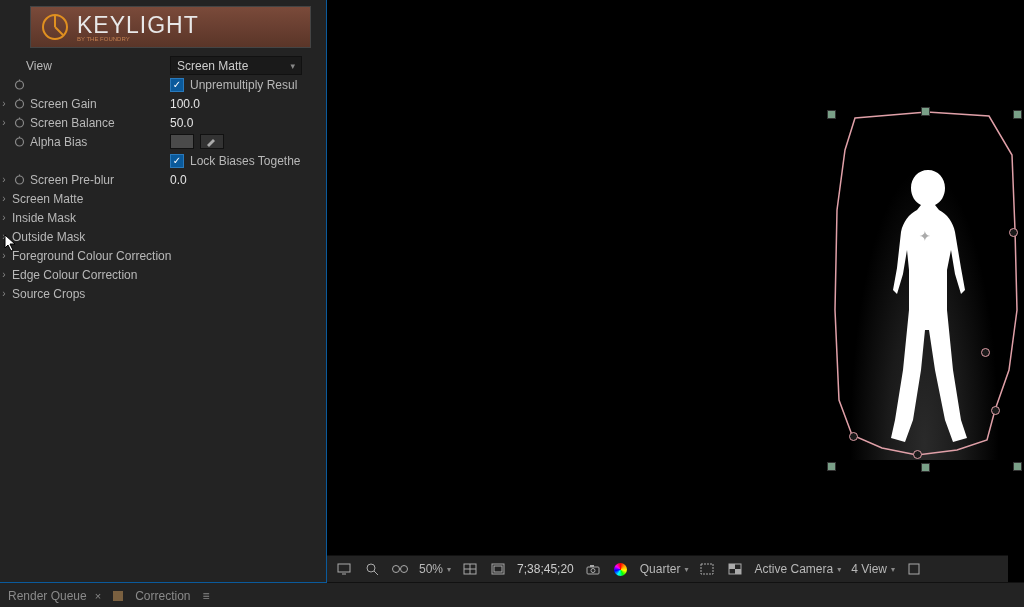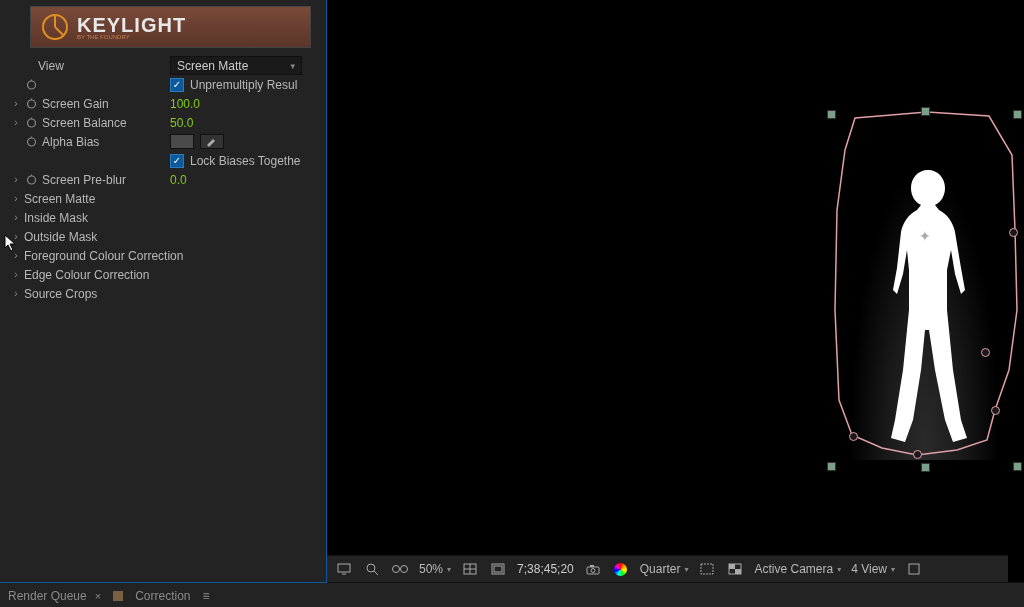--- a/index.html
+++ b/index.html
@@ -1,31 +1,31 @@
 <!DOCTYPE html>
 <html><head>
 <meta charset="utf-8">
 <style>
   html,body{margin:0;padding:0;width:1024px;height:607px;background:#1a1a1a;font-family:"Segoe UI",Arial,sans-serif;font-size:12px;color:#b8b8b8;overflow:hidden}
   .app{display:flex;width:1024px;height:582px}
   .panel{width:326px;height:582px;background:#232323;border-right:1px solid #0a5a9c;border-bottom:1px solid #0a5a9c;position:relative}
   .logo{margin:6px 15px 8px 30px;height:40px;background:linear-gradient(#7a4a3a,#5a3528);border:1px solid #444;display:flex;align-items:center;gap:8px;padding-left:10px}
   .logo svg{flex:0 0 auto}
-  .logo-txt{font-size:20px;font-weight:700;color:#e8e8e8;letter-spacing:1px}
+  .logo-txt{font-size:23px;font-weight:400;color:#e8e8e8;letter-spacing:1px}
   .logo-sub{font-size:6px;color:#c48050;margin-top:-3px}
-  .row{display:flex;align-items:center;height:19px;padding-left:12px;gap:4px}
+  .row{display:flex;align-items:center;height:19px;padding-left:0;gap:4px}
   .chev{width:8px;text-align:center;color:#888;cursor:pointer;font-size:10px}
   .chev.empty{visibility:hidden}
   .sw{width:10px;display:inline-block}
   .lbl{flex:0 0 auto;color:#b8b8b8}
   .val-col{position:absolute;left:170px;display:flex;align-items:center;gap:6px}
   .sel{background:#1a1a1a;border:1px solid #111;color:#ccc;height:17px;width:118px;padding:0 6px;display:flex;align-items:center;justify-content:space-between;cursor:pointer}
   .sel .dd{font-size:9px;color:#888}
   .chk{width:12px;height:12px;background:#0a5a9c;border:1px solid #2a7abc;display:flex;align-items:center;justify-content:center;color:#fff;font-size:10px;cursor:pointer}
-  .num{color:#84cc16;cursor:ew-resize}
+  .num{color:#e5e5e5;cursor:ew-resize}
   .swatch{width:22px;height:13px;border:1px solid #111;cursor:pointer}
   .green{background:#2a9020}
   .grey{background:#4a4a4a}
   .picker{width:22px;height:13px;background:#333;border:1px solid #111;display:flex;align-items:center;justify-content:center;cursor:pointer}
   .picker svg{display:block}
   .stopwatch{width:14px;height:14px;display:flex;align-items:center;justify-content:center;cursor:pointer}
   .stopwatch svg{display:block}
   .viewer{flex:1;height:582px;background:#000;position:relative}
   .comp-stage{position:absolute;left:500px;top:110px;width:195px;height:360px}
   .matte-dark{position:absolute;left:10px;top:10px;width:175px;height:340px;background:radial-gradient(ellipse at 50% 95%,#2a2a2a 0%,#1a1a1a 30%,#000 60%)}

